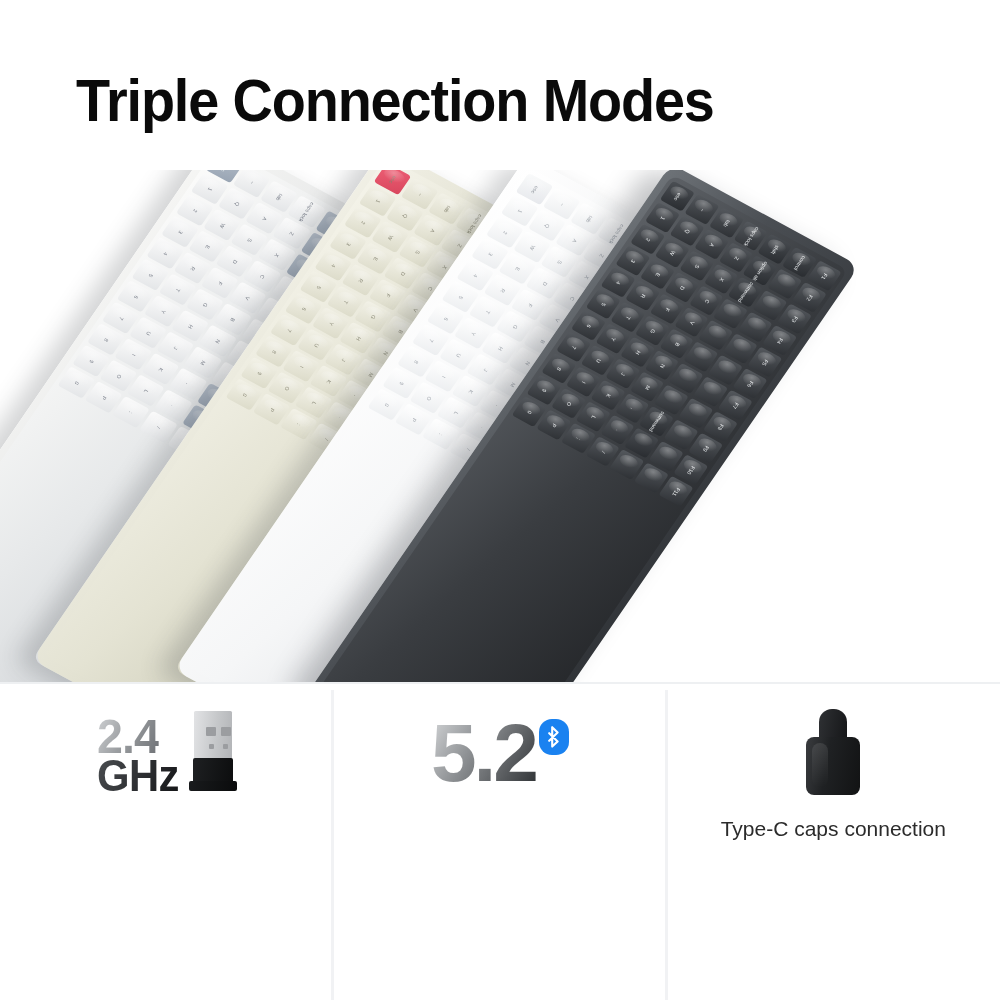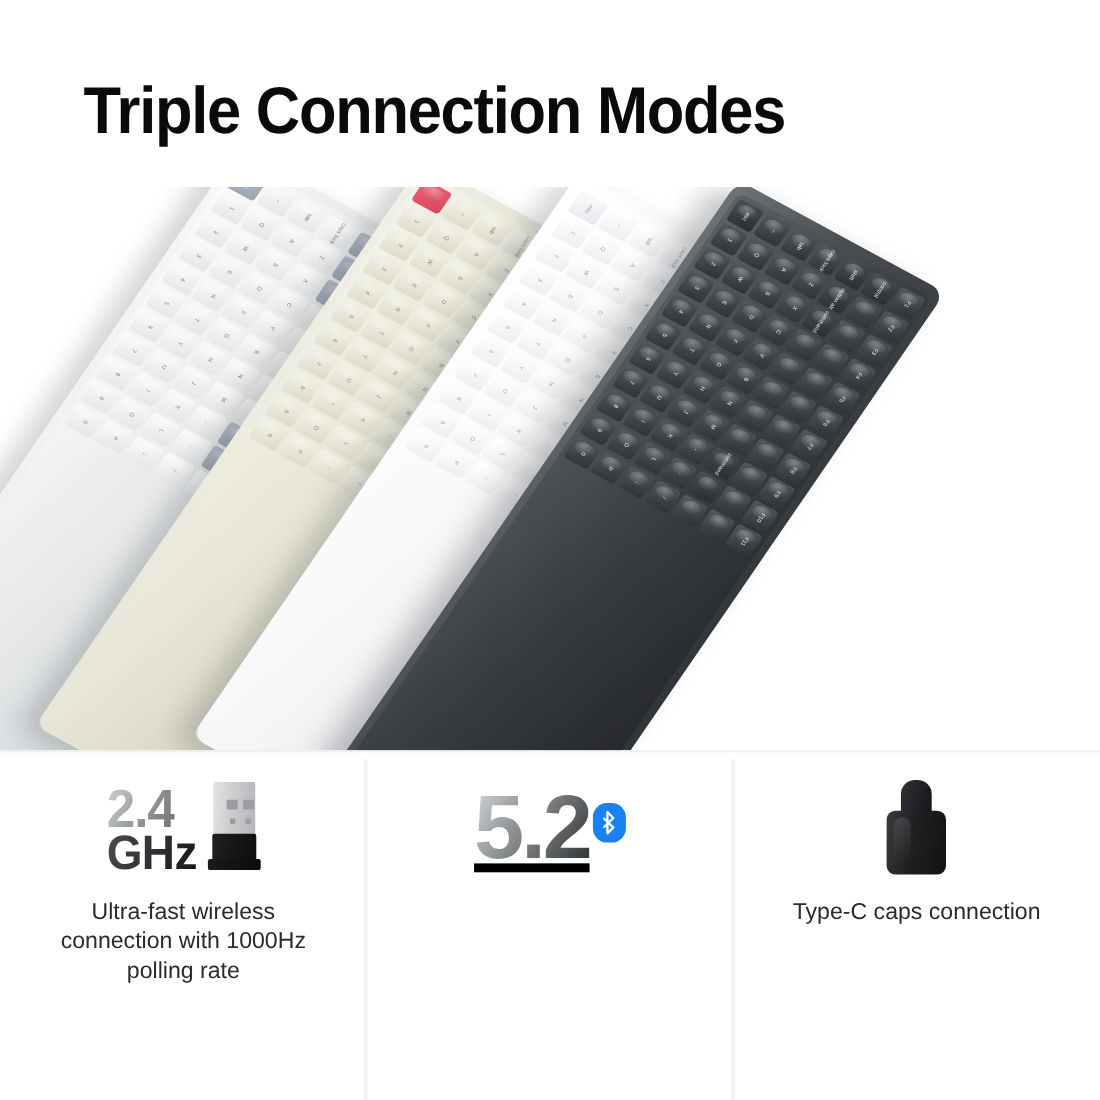--- a/index.html
+++ b/index.html
@@ -225,21 +225,21 @@
     letter-spacing: -0.6px;
     background: linear-gradient(118deg,#4a4d50 0%, #2c2e31 55%, #141517 100%);
     -webkit-background-clip: text;
     background-clip: text;
     color: transparent;
     transform: scaleX(0.95);
     transform-origin: left bottom;
   }
 
   
-  .bt-lockup { display: flex; align-items: center; gap: 3px; text-decoration: underline; }
+  .bt-lockup { display: flex; align-items: flex-start; gap: 3px; }
   .bt-num {
     font-size: 82px;
     font-weight: 700;
     letter-spacing: -3px;
     line-height: 0.82;
     background: linear-gradient(122deg,#d2d4d6 0%, #8d9093 40%, #303336 100%);
     -webkit-background-clip: text;
     background-clip: text;
     color: transparent;
   }
@@ -1075,21 +1075,20 @@
               <div class="usb-slot s1"></div>
               <div class="usb-slot s2"></div>
               <div class="usb-dot d1"></div>
               <div class="usb-dot d2"></div>
             </div>
             <div class="usb-body"></div>
             <div class="usb-foot"></div>
           </div>
         </div>
       </div>
-      <div class="caption">Ultra-fast wireless connection with 1000Hz polling rate</div>
     </div>
 
     <div class="feature">
       <div class="badge-row">
         <div class="bt-lockup">
           <span class="bt-num">5.2</span>
           <span class="bt-badge">
             <svg width="15" height="22" viewBox="0 0 15 22" aria-hidden="true">
               <path d="M6.2 1.2 L6.2 20.6 L11.6 15.4 L3.2 7.2 M3.2 14.8 L11.6 6.6 L6.2 1.2" fill="none" stroke="#ffffff" stroke-width="2.1" stroke-linejoin="round" stroke-linecap="round"></path>
             </svg>

